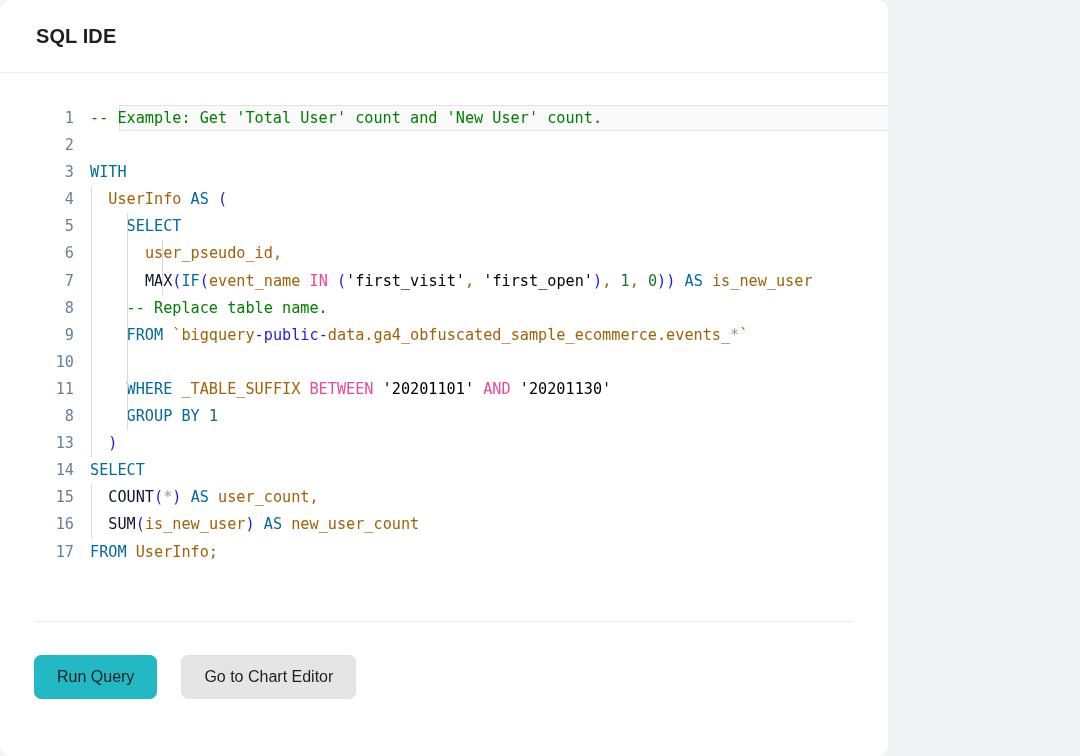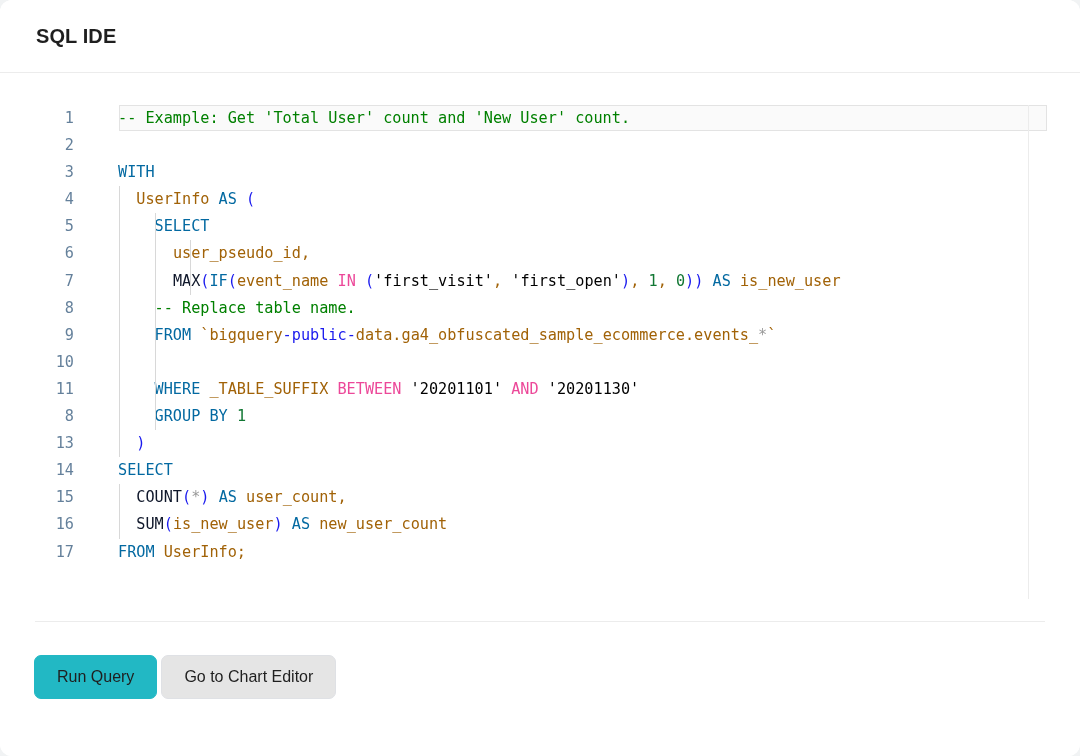--- a/index.html
+++ b/index.html
@@ -10,21 +10,21 @@
     height: 756px;
     background: #f1f3f4;
     font-family: "Liberation Sans", sans-serif;
     -webkit-font-smoothing: antialiased;
   }
 
   .app-card {
     position: absolute;
     left: 0;
     top: 0;
-    width: 1080px;
+    width: 888px;
     height: 756px;
     background: #ffffff;
     border-radius: 12px;
     overflow: hidden;
   }
 
   
   .app-header {
     height: 73px;
     border-bottom: 1px solid #ececec;
@@ -70,21 +70,20 @@
     padding-right: 16px;
     color: #4a6b8a;
     opacity: 0.85;
     user-select: none;
   }
 
   .code-text {
     position: relative;
     flex: 1;
     color: #111111;
-    margin-left: 28px;
   }
 
   
   .active-line-box {
     position: absolute;
     left: 119px;
     top: 32px;
     width: 928px;
     height: 26px;
     border: 1px solid #e3e3e3;
@@ -137,21 +136,21 @@
     right: 35px;
     top: 0px;
     height: 1px;
     background: #ececec;
   }
   .footer-actions {
     position: absolute;
     left: 34px;
     top: 34px;
     display: flex;
-    gap: 4px;
+    gap: 24px;
     align-items: center;
   }
   .btn {
     font-family: "Liberation Sans", sans-serif;
     font-size: 16px;
     border-radius: 7px;
     cursor: pointer;
     display: inline-flex;
     align-items: center;
     justify-content: center;

